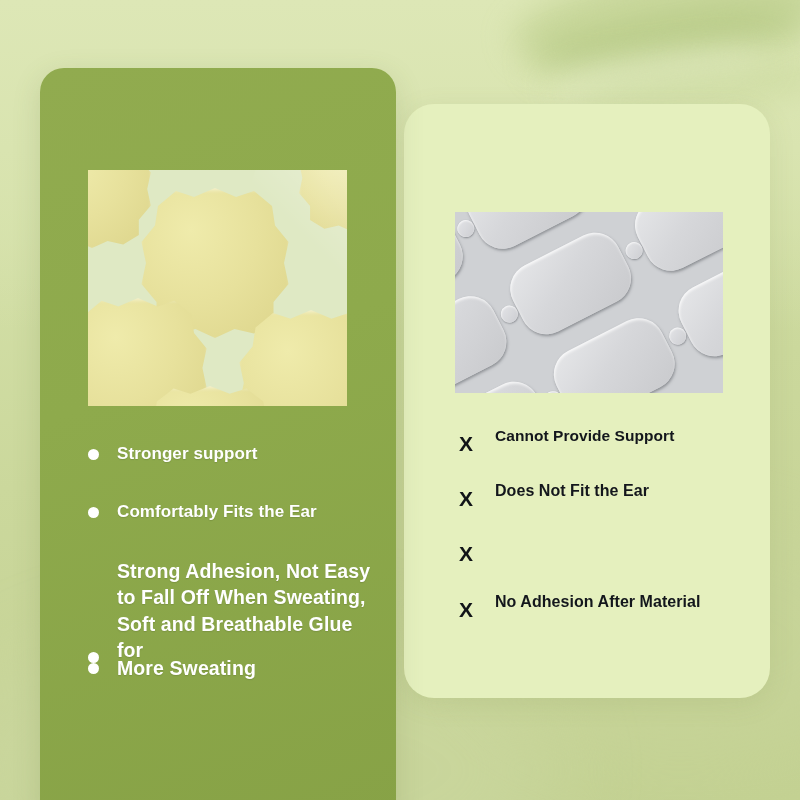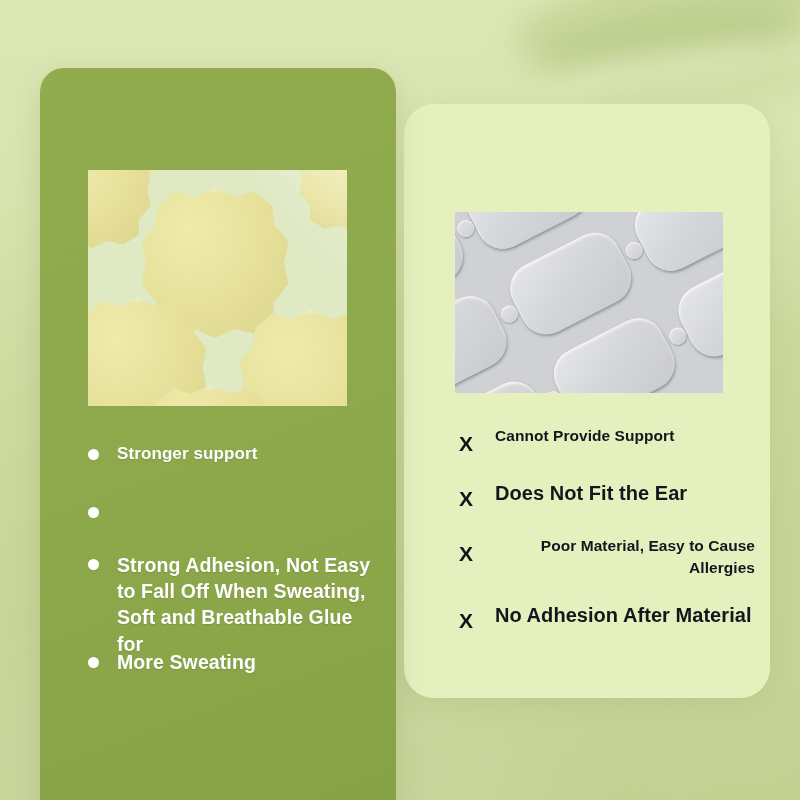--- a/index.html
+++ b/index.html
@@ -211,21 +211,21 @@
   .pro-text {
     color: #ffffff;
     font-size: 17px;
     font-weight: bold;
     line-height: 1.42;
     letter-spacing: .1px;
     text-shadow: 0 1px 1px rgba(80,95,45,.25);
   }
   .pro-row.big .pro-text { font-size: 19.5px; line-height: 1.34; }
   .pro-row.gap1 { margin-bottom: 34px; }
-  .pro-row.gap2 { margin-bottom: 22px; }
+  .pro-row.gap2 { margin-bottom: 22px; align-items: flex-end; }
 
   
   .cons {
     position: absolute;
     left: 51px;
     top: 321px;
     width: 300px;
   }
   .con-row {
     display: flex;
@@ -244,21 +244,21 @@
     margin-top: 6px;
   }
   .con-text {
     color: #13161c;
     font-size: 15.5px;
     font-weight: bold;
     line-height: 1.38;
     letter-spacing: .05px;
     text-align: right;
   }
-  .con-row.wide .con-text { font-size: 20px; }
+  .con-row.wide .con-text { font-size: 16px; }
 </style>
 </head>
 <body>
 
 <div id="stage">
 
   <div class="bg-base"></div>
   <div class="bg-top-wash"></div>
   <div class="leaf leaf-a"></div>
   <div class="leaf leaf-b"></div>
@@ -293,21 +293,20 @@
       <div class="con-row">
         <div class="xmark">X</div>
         <div class="con-text">Cannot Provide Support</div>
       </div>
       <div class="con-row wide">
         <div class="xmark">X</div>
         <div class="con-text">Does Not Fit the Ear</div>
       </div>
       <div class="con-row">
         <div class="xmark">X</div>
-        <div class="con-text">Poor Material, Easy to Cause Allergies</div>
       </div>
       <div class="con-row wide">
         <div class="xmark">X</div>
         <div class="con-text">No Adhesion After Material</div>
       </div>
     </div>
   </div>
 
   <div class="card card-left">
 
@@ -321,20 +320,21 @@
       <div class="photo-left-sheen"></div>
     </div>
 
     <div class="pros">
       <div class="pro-row gap1">
         <div class="dot"></div>
         <div class="pro-text">Stronger support</div>
       </div>
       <div class="pro-row gap1">
         <div class="dot"></div>
+        <div class="pro-text">Comfortably Fits the Ear</div>
       </div>
       <div class="pro-row big gap2">
         <div class="dot"></div>
         <div class="pro-text">Strong Adhesion, Not Easy to Fall Off When Sweating, Soft and Breathable Glue for</div>
       </div>
       <div class="pro-row big">
         <div class="dot" style="margin-top:-22px;"></div>
         <div class="pro-text" style="margin-top:-30px;">More Sweating</div>
       </div>
     </div>

